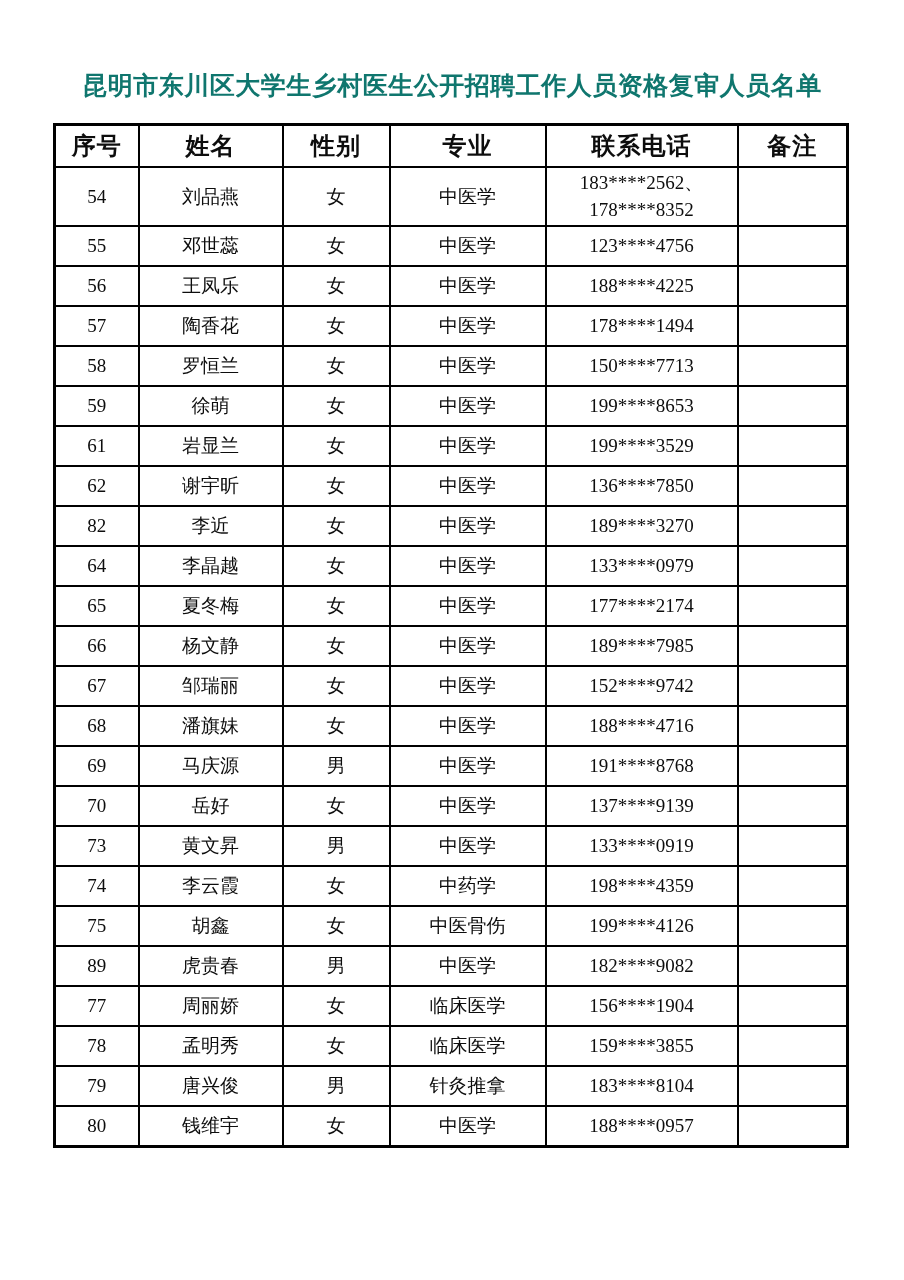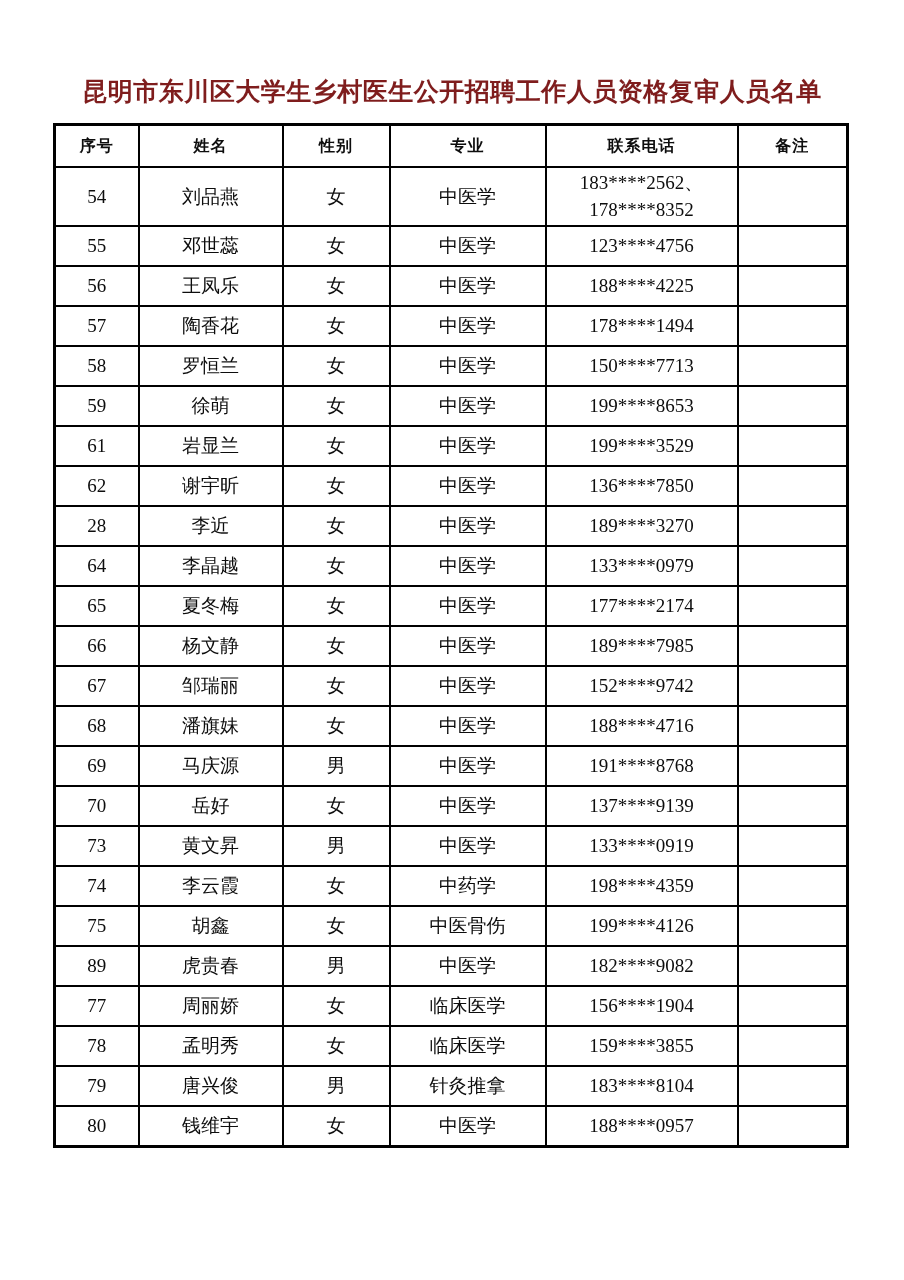--- a/index.html
+++ b/index.html
@@ -11,50 +11,50 @@
     position: relative;
     width: 904px;
     height: 1280px;
     background: #ffffff;
     font-family: "Liberation Serif", "DejaVu Serif", serif;
     color: #0d0d0d;
     overflow: hidden;
   }
   .doc-title {
     position: absolute;
-    top: 78px;
+    top: 72px;
     left: 0;
     right: 0;
     margin: 0;
     text-align: center;
     font-size: 25px;
     line-height: 1.15;
     font-weight: 700;
     letter-spacing: 0.5px;
-    color: #7f1d1d;
+    color: #0f766e;
   }
   table.roster {
     position: absolute;
     top: 123px;
     left: 53px;
     width: 793px;
     border-collapse: collapse;
     table-layout: fixed;
     border: 3px solid #000;
   }
   .roster th, .roster td {
     border: 2px solid #000;
     text-align: center;
     vertical-align: middle;
     padding: 2px 4px;
     overflow: hidden;
   }
   .roster th {
     height: 36px;
-    font-size: 16px;
+    font-size: 24px;
     font-weight: 700;
     letter-spacing: 1px;
   }
   .roster td {
     height: 34px;
     font-size: 19px;
     font-weight: 400;
   }
   
   .w0 { width: 84px; }
@@ -155,21 +155,21 @@
         </tr>
         <tr>
           <td class="c0">62</td>
           <td class="c1">谢宇昕</td>
           <td class="c2">女</td>
           <td class="c3">中医学</td>
           <td class="c4">136****7850</td>
           <td class="c5"></td>
         </tr>
         <tr>
-          <td class="c0">28</td>
+          <td class="c0">82</td>
           <td class="c1">李近</td>
           <td class="c2">女</td>
           <td class="c3">中医学</td>
           <td class="c4">189****3270</td>
           <td class="c5"></td>
         </tr>
         <tr>
           <td class="c0">64</td>
           <td class="c1">李晶越</td>
           <td class="c2">女</td>

